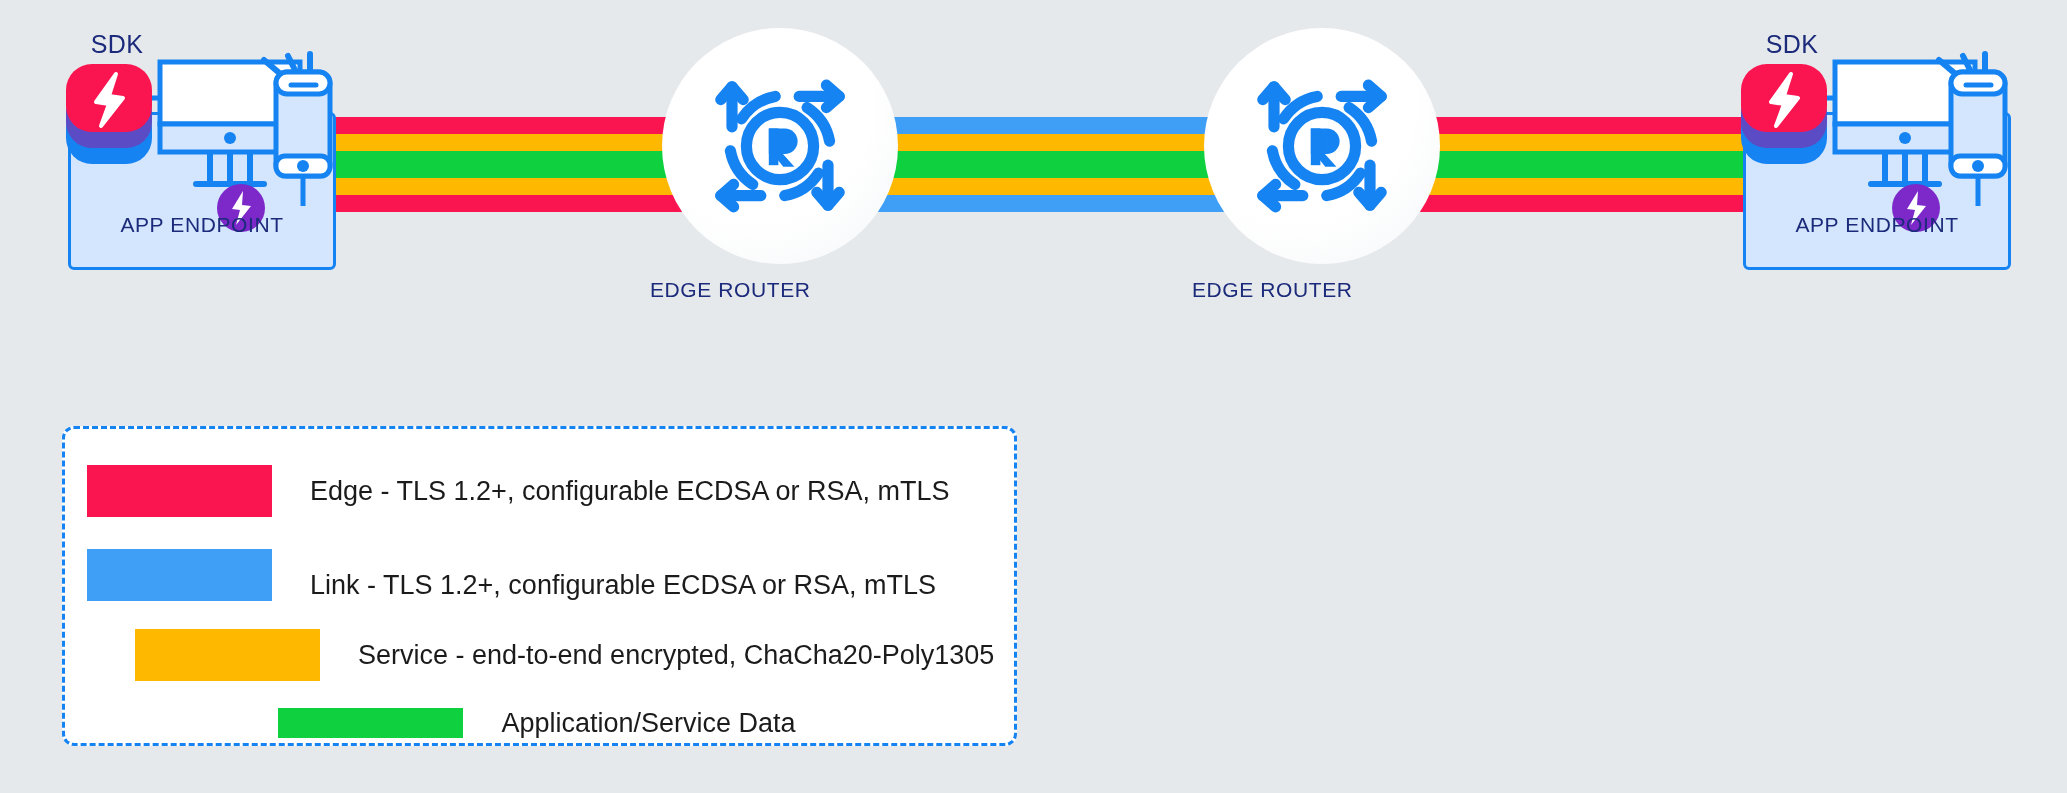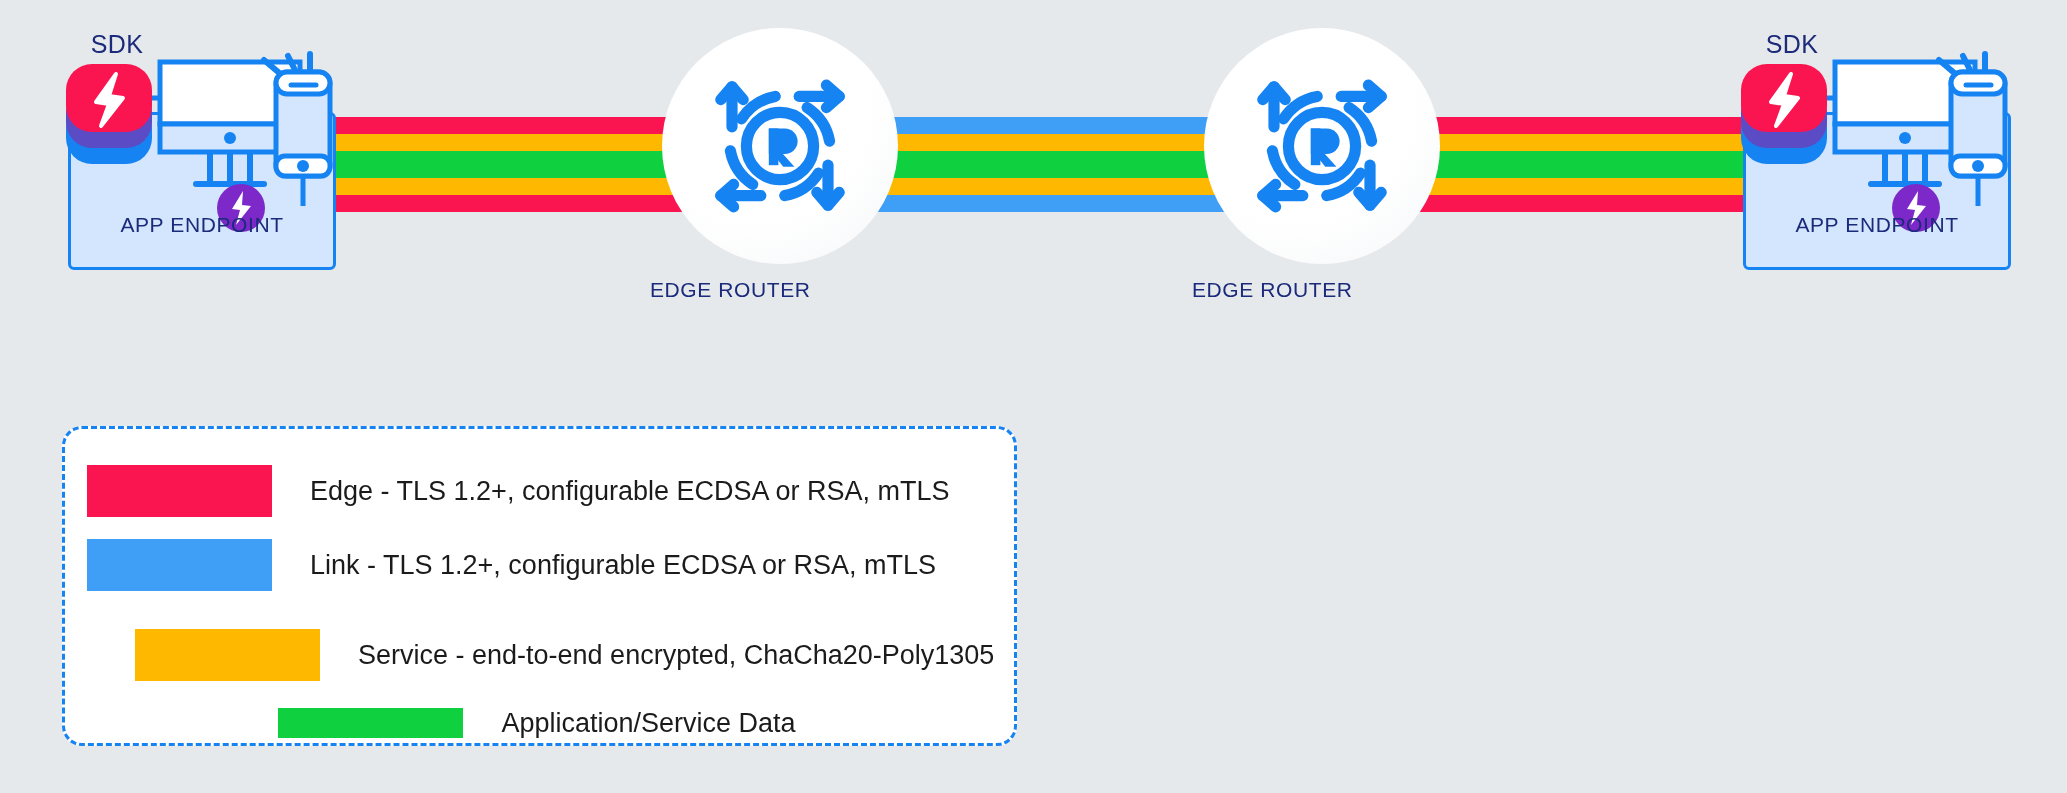--- a/index.html
+++ b/index.html
@@ -135,33 +135,33 @@
 
   
   .legend {
     position: absolute;
     left: 62px;
     top: 426px;
     width: 955px;
     height: 320px;
     background: #ffffff;
     border: 3px dashed #1683f2;
-    border-radius: 20px;
+    border-radius: 12px;
     box-sizing: border-box;
   }
   .legend-row {
     position: absolute;
     left: 22px;
     width: 900px;
     height: 56px;
     display: flex;
     align-items: center;
   }
   .legend-row.r0 { top: 34px; }
-  .legend-row.r1 { top: 108px; }
+  .legend-row.r1 { top: 116px; align-items: flex-end; }
   .legend-row.r2 { top: 198px; margin-left: 48px; }
   .legend-row.r3 { top: 266px; justify-content: center; }
 
   .swatch {
     width: 185px;
     height: 52px;
     flex: none;
   }
   .swatch.thin { height: 30px; }
 

